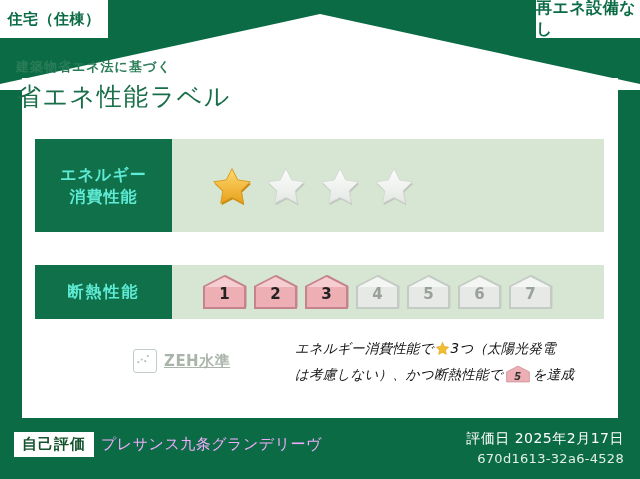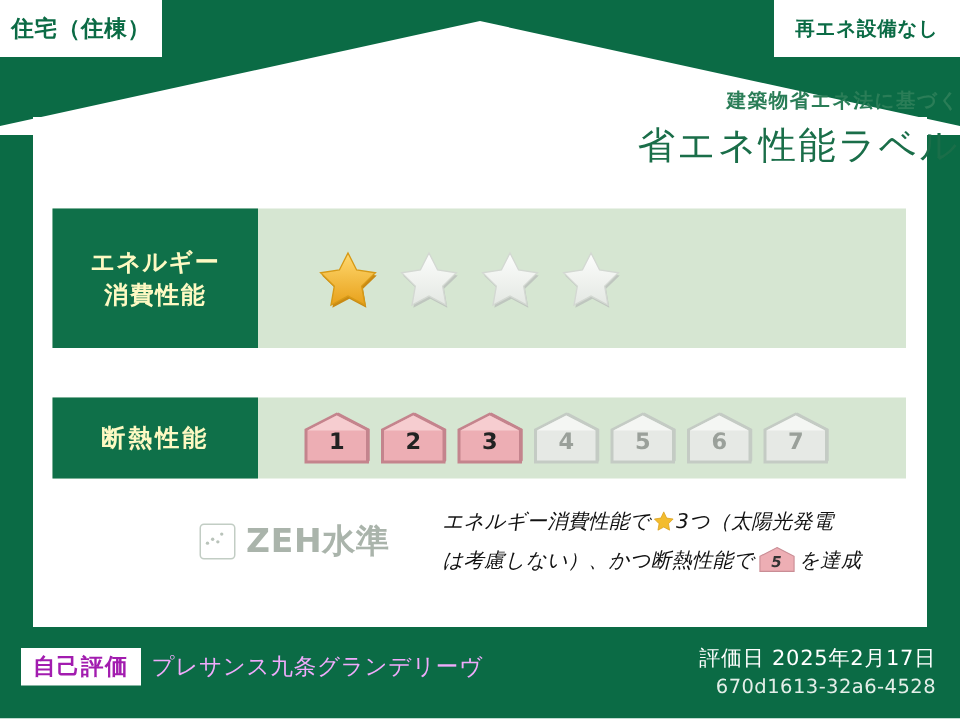--- a/index.html
+++ b/index.html
@@ -19,37 +19,37 @@
     position:absolute;left:0;top:0;width:640px;height:90px;
   }
   
   .corner-tab{
     position:absolute;top:0;background:#ffffff;
     color:#0b6b45;font-weight:bold;letter-spacing:.5px;
     display:flex;align-items:center;justify-content:center;
     font-size:15px;height:38px;
   }
   #tab-left{left:0;width:108px;}
-  #tab-right{right:0;width:124px;font-size:13px;}
+  #tab-right{right:0;width:104px;font-size:16px;}
   
   #title-block{
-    position:absolute;left:0;right:0;top:58px;text-align:right;
+    position:absolute;left:16px;right:0;top:58px;text-align:left;
     color:#1d7a52;
   }
   #title-sub{font-size:13px;font-weight:bold;letter-spacing:1px;color:#2a7d57;}
   #title-main{font-size:25px;font-weight:normal;letter-spacing:1.5px;color:#1a6e49;margin-top:4px;}
   
   .row{
     position:absolute;left:35px;width:569px;display:flex;align-items:stretch;
     background:#d6e6d2;
   }
   #row-energy{top:139px;height:93px;}
   #row-insul{top:241px;height:54px;margin-top:24px;}
   .row-label{
-    background:#0f7049;color:#fef9c3;font-weight:bold;
+    background:#0f7049;color:#5eead4;font-weight:bold;
     display:flex;flex-direction:column;align-items:center;justify-content:center;
     width:137px;flex:0 0 137px;line-height:1.35;font-size:16px;letter-spacing:1px;
   }
   #row-insul .row-label{font-size:16px;letter-spacing:2px;}
   .row-body{flex:1;display:flex;align-items:center;}
   
   #stars{display:flex;align-items:center;gap:10px;padding-left:38px;}
   .star{width:44px;height:42px;display:block;}
   
   #badges{display:flex;align-items:center;gap:4px;padding-left:29px;}
@@ -61,34 +61,34 @@
   }
   .badge.on .num{color:#222;}
   .badge.off .num{color:#9aa09a;}
   
   #note{
     position:absolute;left:35px;top:330px;width:569px;height:62px;
     display:flex;align-items:center;
   }
   #zeh{display:flex;align-items:center;gap:7px;width:140px;flex:0 0 140px;padding-left:98px;}
   #zeh-icon{width:22px;height:22px;border:1.5px solid #c2cdc4;border-radius:3px;position:relative;background:#fff;}
-  #zeh-text{font-size:22px;font-weight:bold;color:#aab4ab;letter-spacing:.5px;}
+  #zeh-text{font-size:15px;font-weight:bold;color:#aab4ab;letter-spacing:.5px;text-decoration:underline;}
   #desc{font-size:13.5px;color:#111;line-height:1.65;letter-spacing:.2px;padding-left:22px;font-style:italic;}
   #desc .inline-star{display:inline-block;vertical-align:-3px;margin:0 1px;}
   #desc .inline-badge{display:inline-block;vertical-align:-4px;margin:0 2px;position:relative;width:26px;height:18px;}
   #desc .inline-badge .n{position:absolute;left:0;right:0;top:4px;text-align:center;font-size:10px;font-weight:bold;color:#333;}
   
   #footer{
     position:absolute;left:0;right:0;bottom:0;height:61px;color:#fff;
   }
   #self-eval{
     position:absolute;left:14px;top:14px;display:flex;align-items:center;gap:7px;
   }
   #self-eval-badge{
-    background:#ffffff;color:#a21caf;font-weight:bold;font-size:15px;
+    background:#ffffff;color:#14532d;font-weight:bold;font-size:15px;
     padding:3px 8px;letter-spacing:1px;
   }
   #bldg-name{font-size:15px;color:#f0abfc;letter-spacing:.5px;}
   #footer-right{position:absolute;right:16px;top:12px;text-align:right;}
   #eval-date{font-size:14px;color:#ffffff;letter-spacing:.5px;}
   #doc-id{font-size:13px;color:#e3eee8;letter-spacing:.3px;margin-top:3px;}
 </style>
 </head>
 <body>
 

